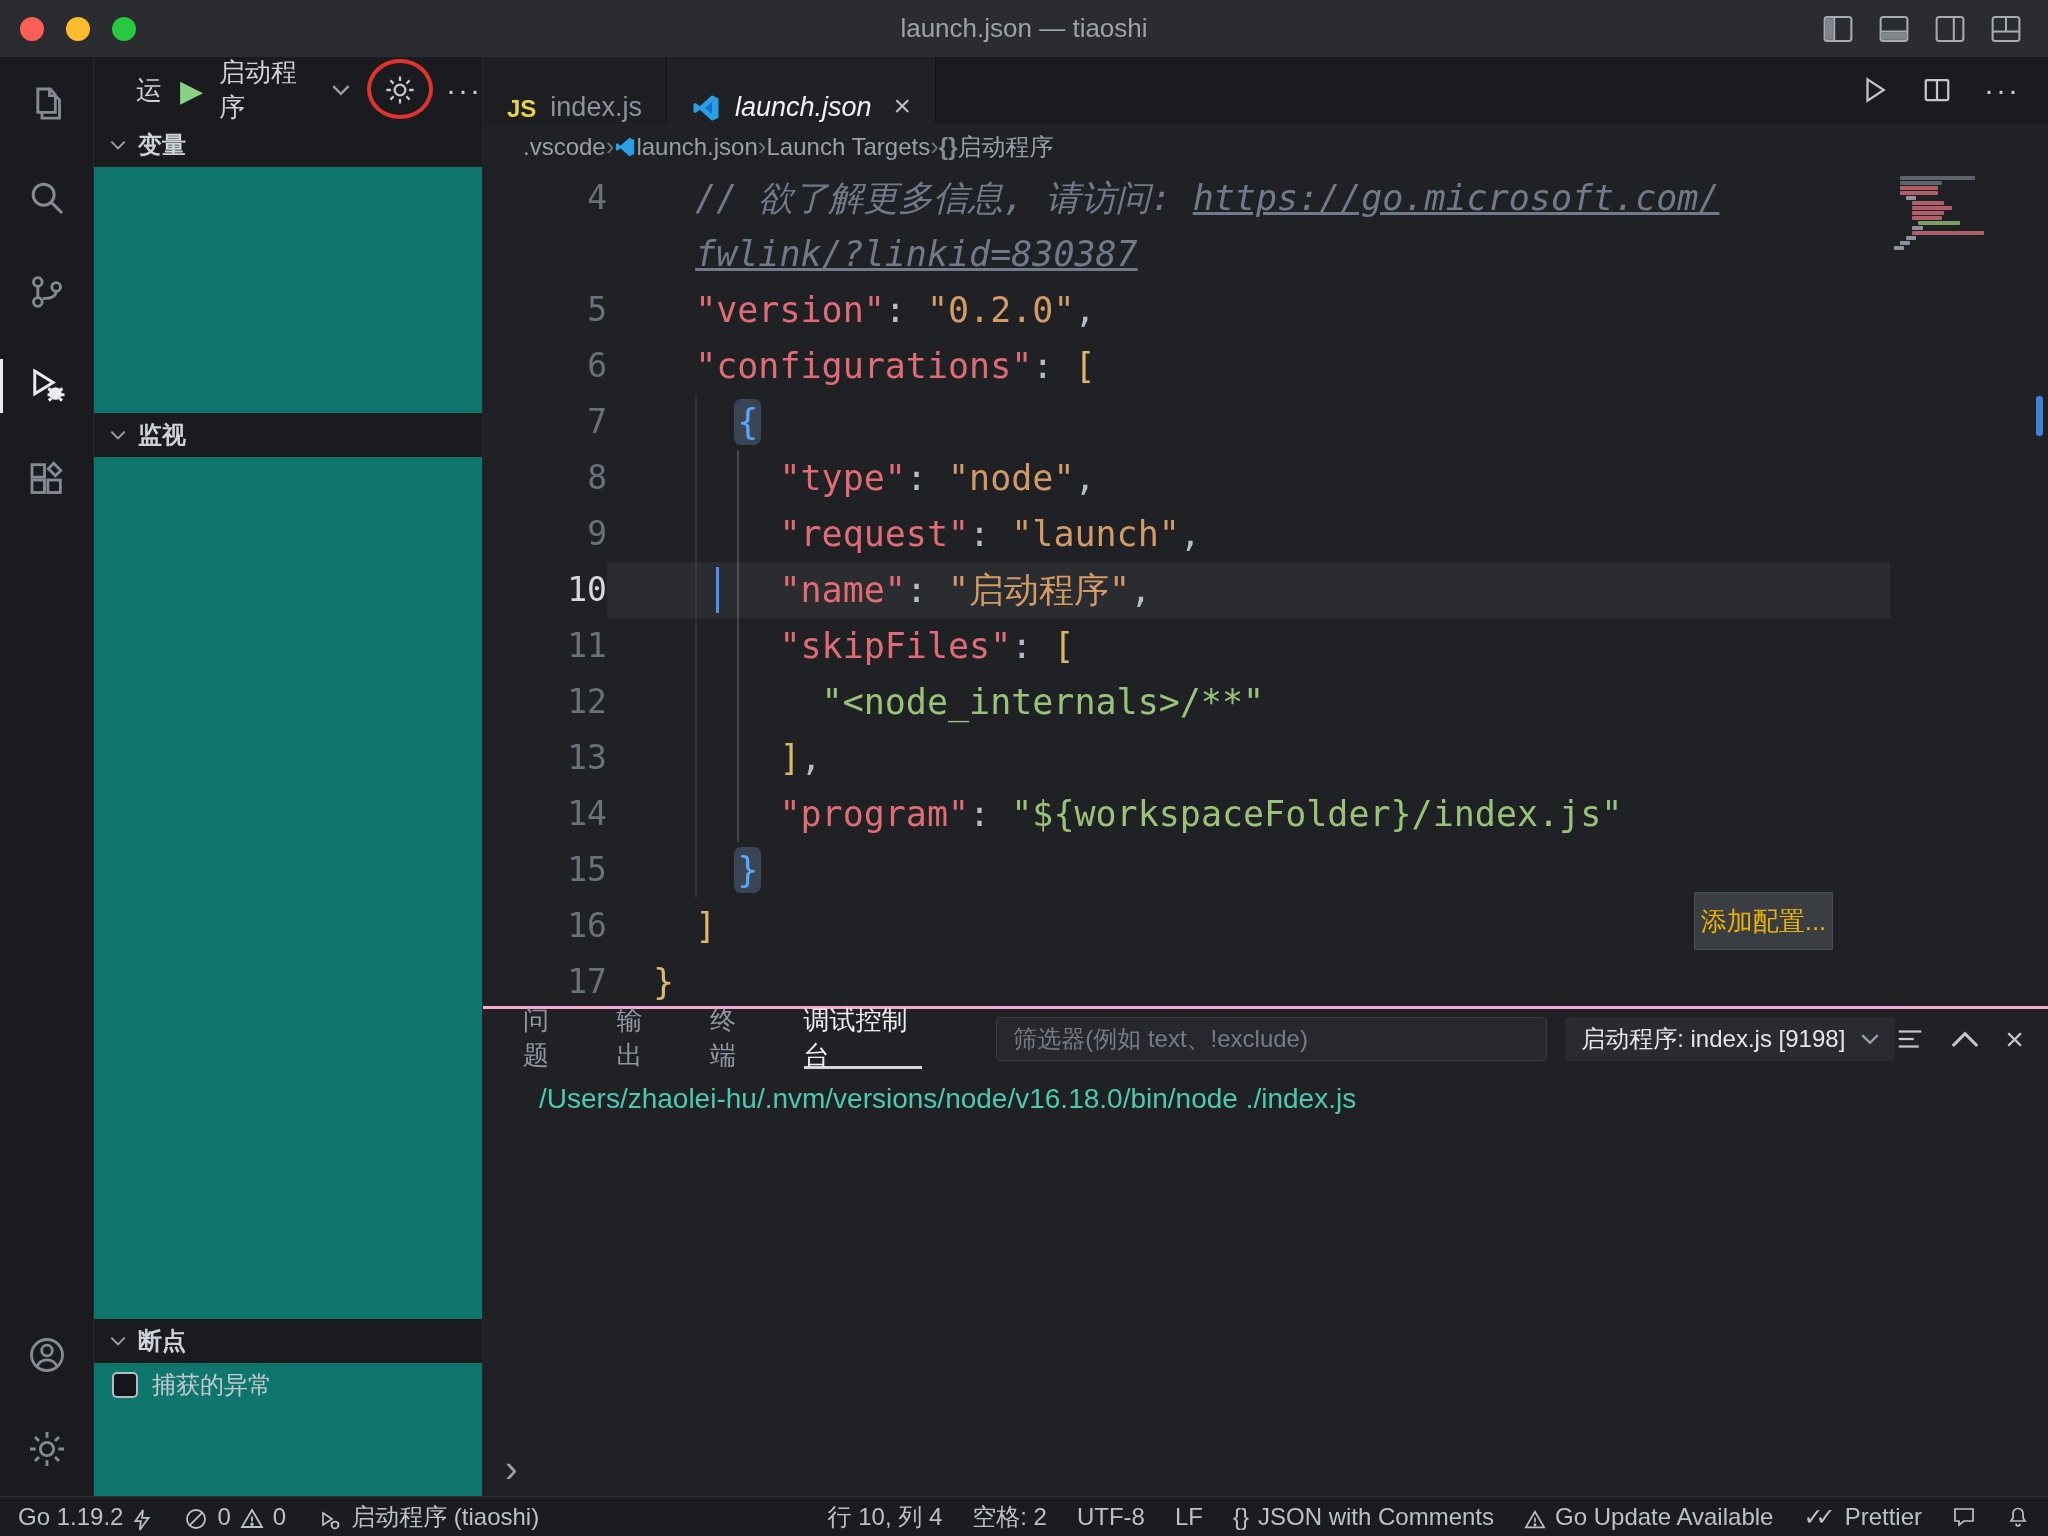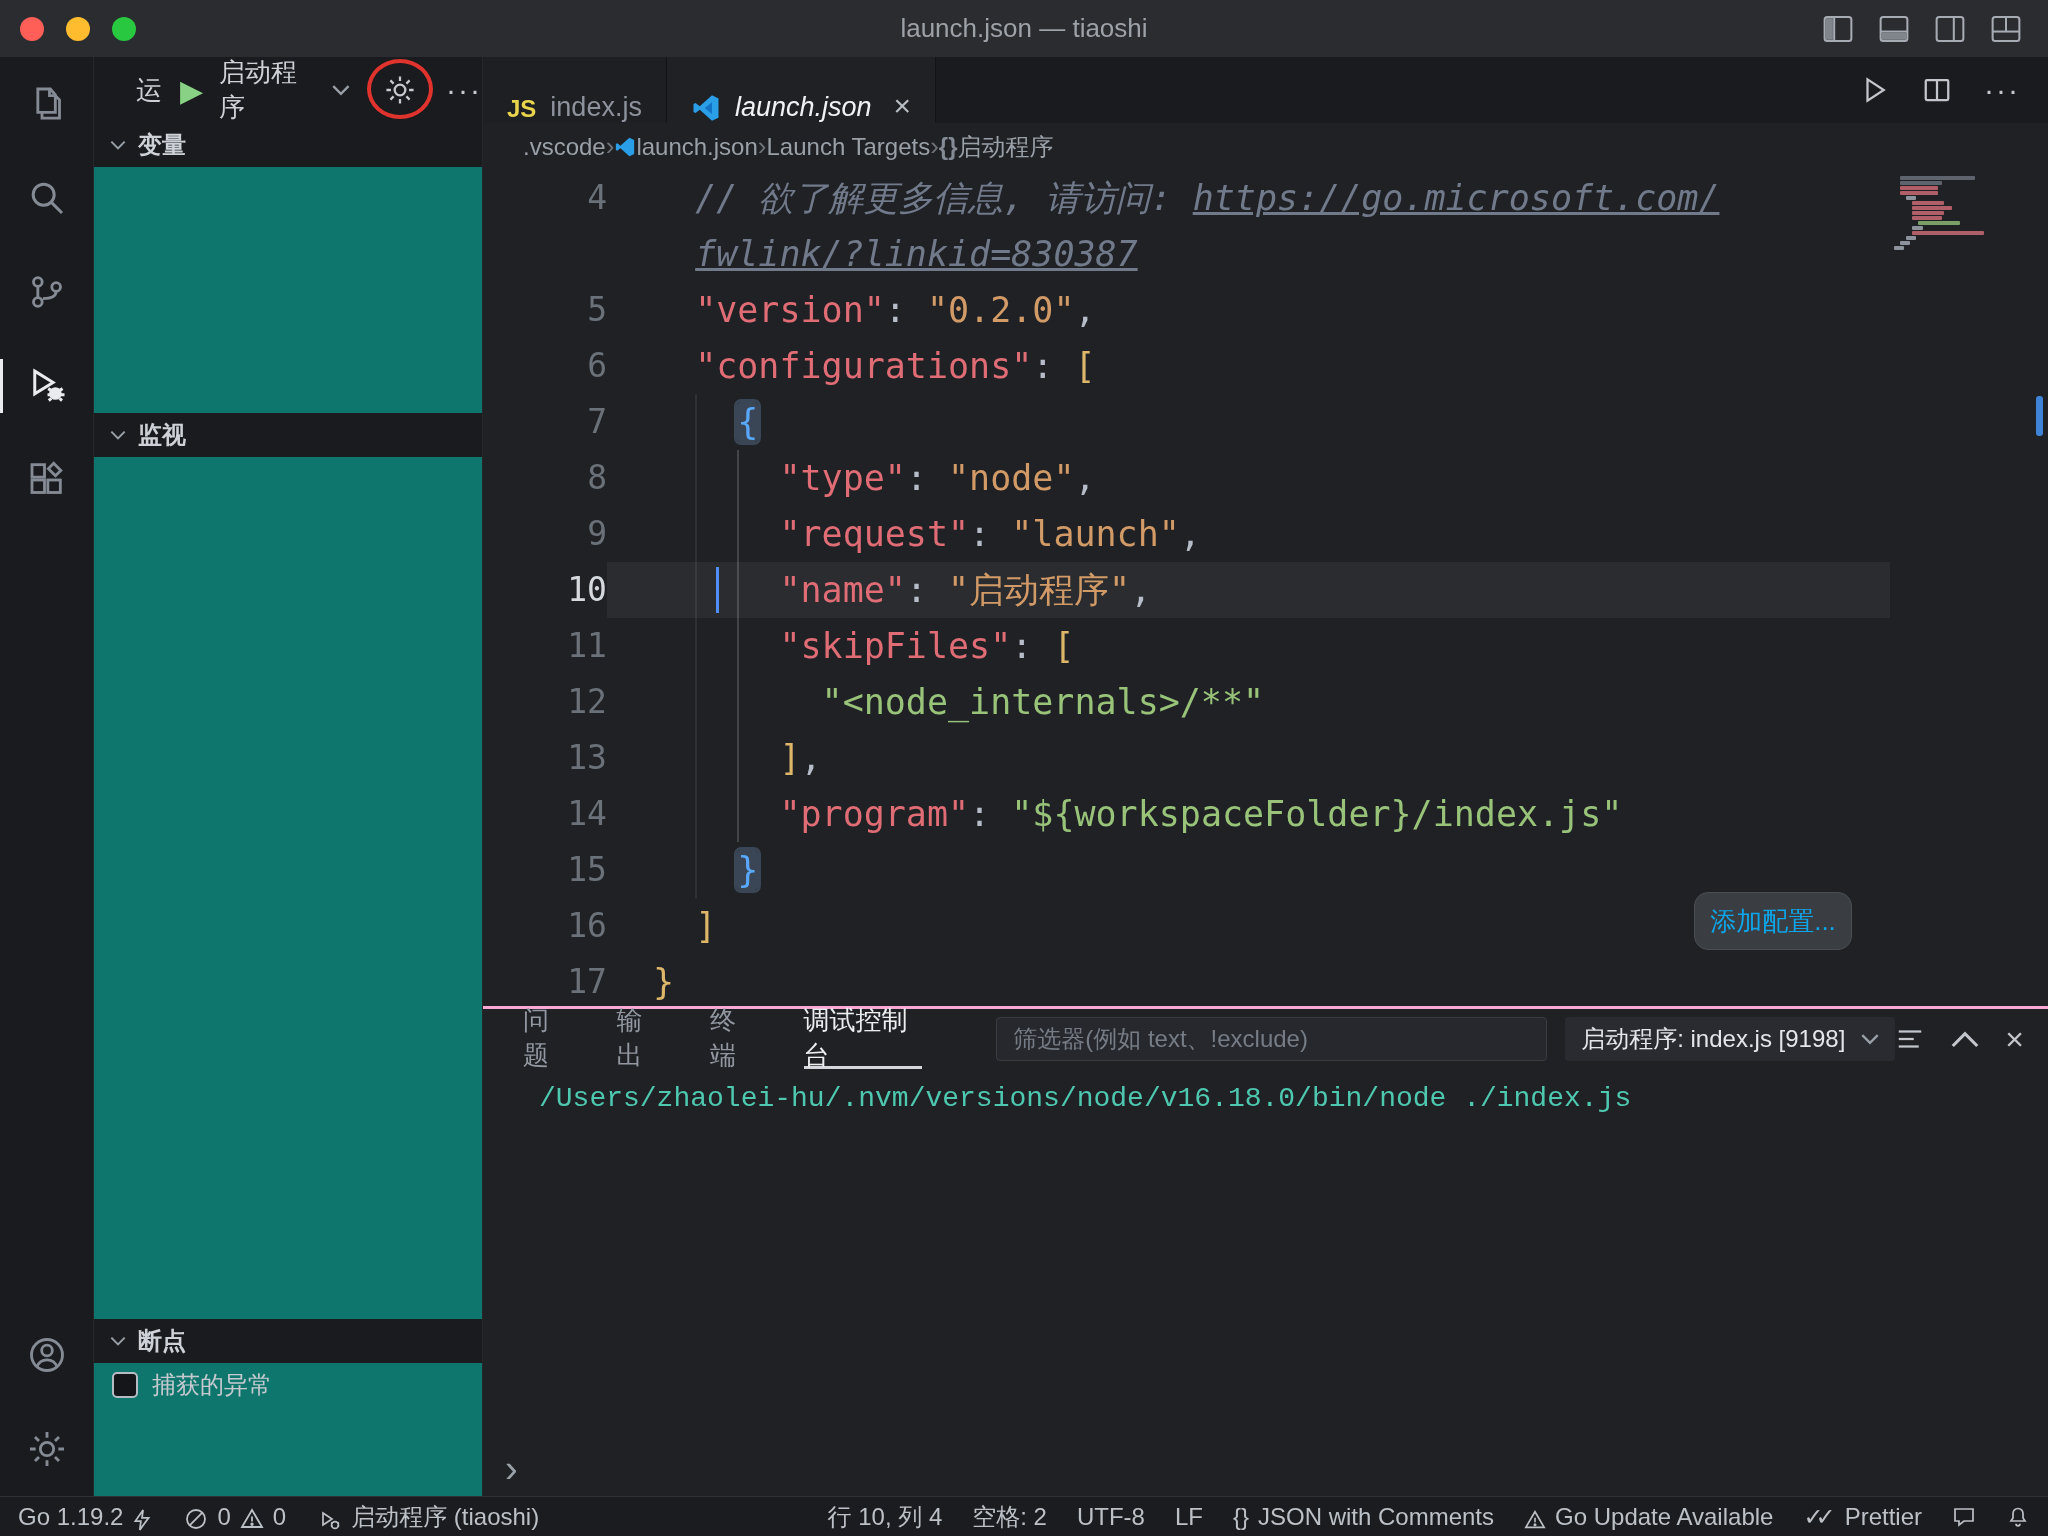--- a/index.html
+++ b/index.html
@@ -65,36 +65,36 @@
   .seg.sgreen{color:var(--string-green)}
   .seg.punc{color:var(--punctuation)}
   .seg.b-gold{color:var(--bracket-gold)}
   .seg.b-blue{color:var(--bracket-blue)}
   .seg.boxed{background:#3a4656;border-radius:4px;box-shadow:0 0 0 3px #3a4656}
   .cursor{position:absolute;top:5px;bottom:5px;width:3px;background:#4f8ef7}
   .indent-guide{position:absolute;width:2px;background:rgba(255,255,255,.07)}
   .indent-guide.bright{background:rgba(255,255,255,.16)}
   #guide1{left:calc(170px + 2ch);top:224px;height:504px}
   #guide2{left:calc(170px + 4ch);top:280px;height:392px}
-  .add-config{position:absolute;left:1211px;top:722px;width:158px;height:58px;background:#3a3d42;border:1px solid #4a4d53;
-    color:#0ea5e9;font-size:26px;font-family:"Liberation Sans",sans-serif;display:flex;align-items:center;justify-content:center;border-radius:14px;cursor:pointer}
+  .add-config{position:absolute;left:1211px;top:722px;width:139px;height:58px;background:#3a3d42;border:1px solid #4a4d53;
+    color:#eab308;font-size:26px;font-family:"Liberation Sans",sans-serif;display:flex;align-items:center;justify-content:center;border-radius:1px;cursor:pointer}
   .minimap{position:absolute;top:6px;right:34px;width:120px}
   .minimap div{height:4px;margin-bottom:1px;border-radius:1px}
   .overview-mark{position:absolute;right:5px;top:226px;width:7px;height:40px;background:#3f83d6;border-radius:3px}
 
   
   .panel{height:490px;border-top:3px solid #f9a8d4;background:#1f2125;position:relative;flex:0 0 auto}
   .panel-header{height:60px;display:flex;align-items:center;padding-left:40px}
   .panel-tab{font-size:26px;color:#9297a1;margin-right:46px;height:60px;display:flex;align-items:center;border-bottom:3px solid transparent;cursor:pointer}
   .panel-tab.active{color:#eceef0;border-bottom-color:#d4d7db}
   .filter-input{width:600px;height:44px;background:#27282d;border:1px solid #3a3c42;border-radius:4px;color:#c9cdd3;font-size:24px;padding:0 16px;margin-left:28px;outline:none;font-family:"Liberation Sans",sans-serif}
   .filter-input::placeholder{color:#767c86}
   .session-select{margin-left:18px;height:44px;display:flex;align-items:center;gap:16px;background:#2a2b30;border-radius:4px;padding:0 16px;font-size:24px;color:#e4e6ea;white-space:nowrap}
   .panel-icons{margin-left:auto;display:flex;gap:26px;padding-right:24px;color:#c3c7cd;align-items:center}
-  .console-line{padding:14px 0 0 56px;font-family:Liberation Mono, monospace;font-size:28px;color:var(--console-text)}
+  .console-line{padding:14px 0 0 56px;font-family:Liberation Sans, sans-serif;font-size:28px;color:var(--console-text)}
   .console-caret{position:absolute;left:22px;bottom:8px;font-size:38px;color:#9aa0a8;line-height:1}
 
   
   .statusbar{height:40px;background:#1b1c1f;border-top:1px solid #2e3034;display:flex;align-items:center;font-size:24px;color:#bcc0c7;padding:0 18px;flex:0 0 auto}
   .sb-left{display:flex;gap:32px;align-items:center}
   .sb-right{margin-left:auto;display:flex;gap:30px;align-items:center}
   .sb-item{display:flex;align-items:flex-end;gap:9px;white-space:nowrap}
   .dblcheck{letter-spacing:-8px;padding-right:8px}
 </style>
 </head>

